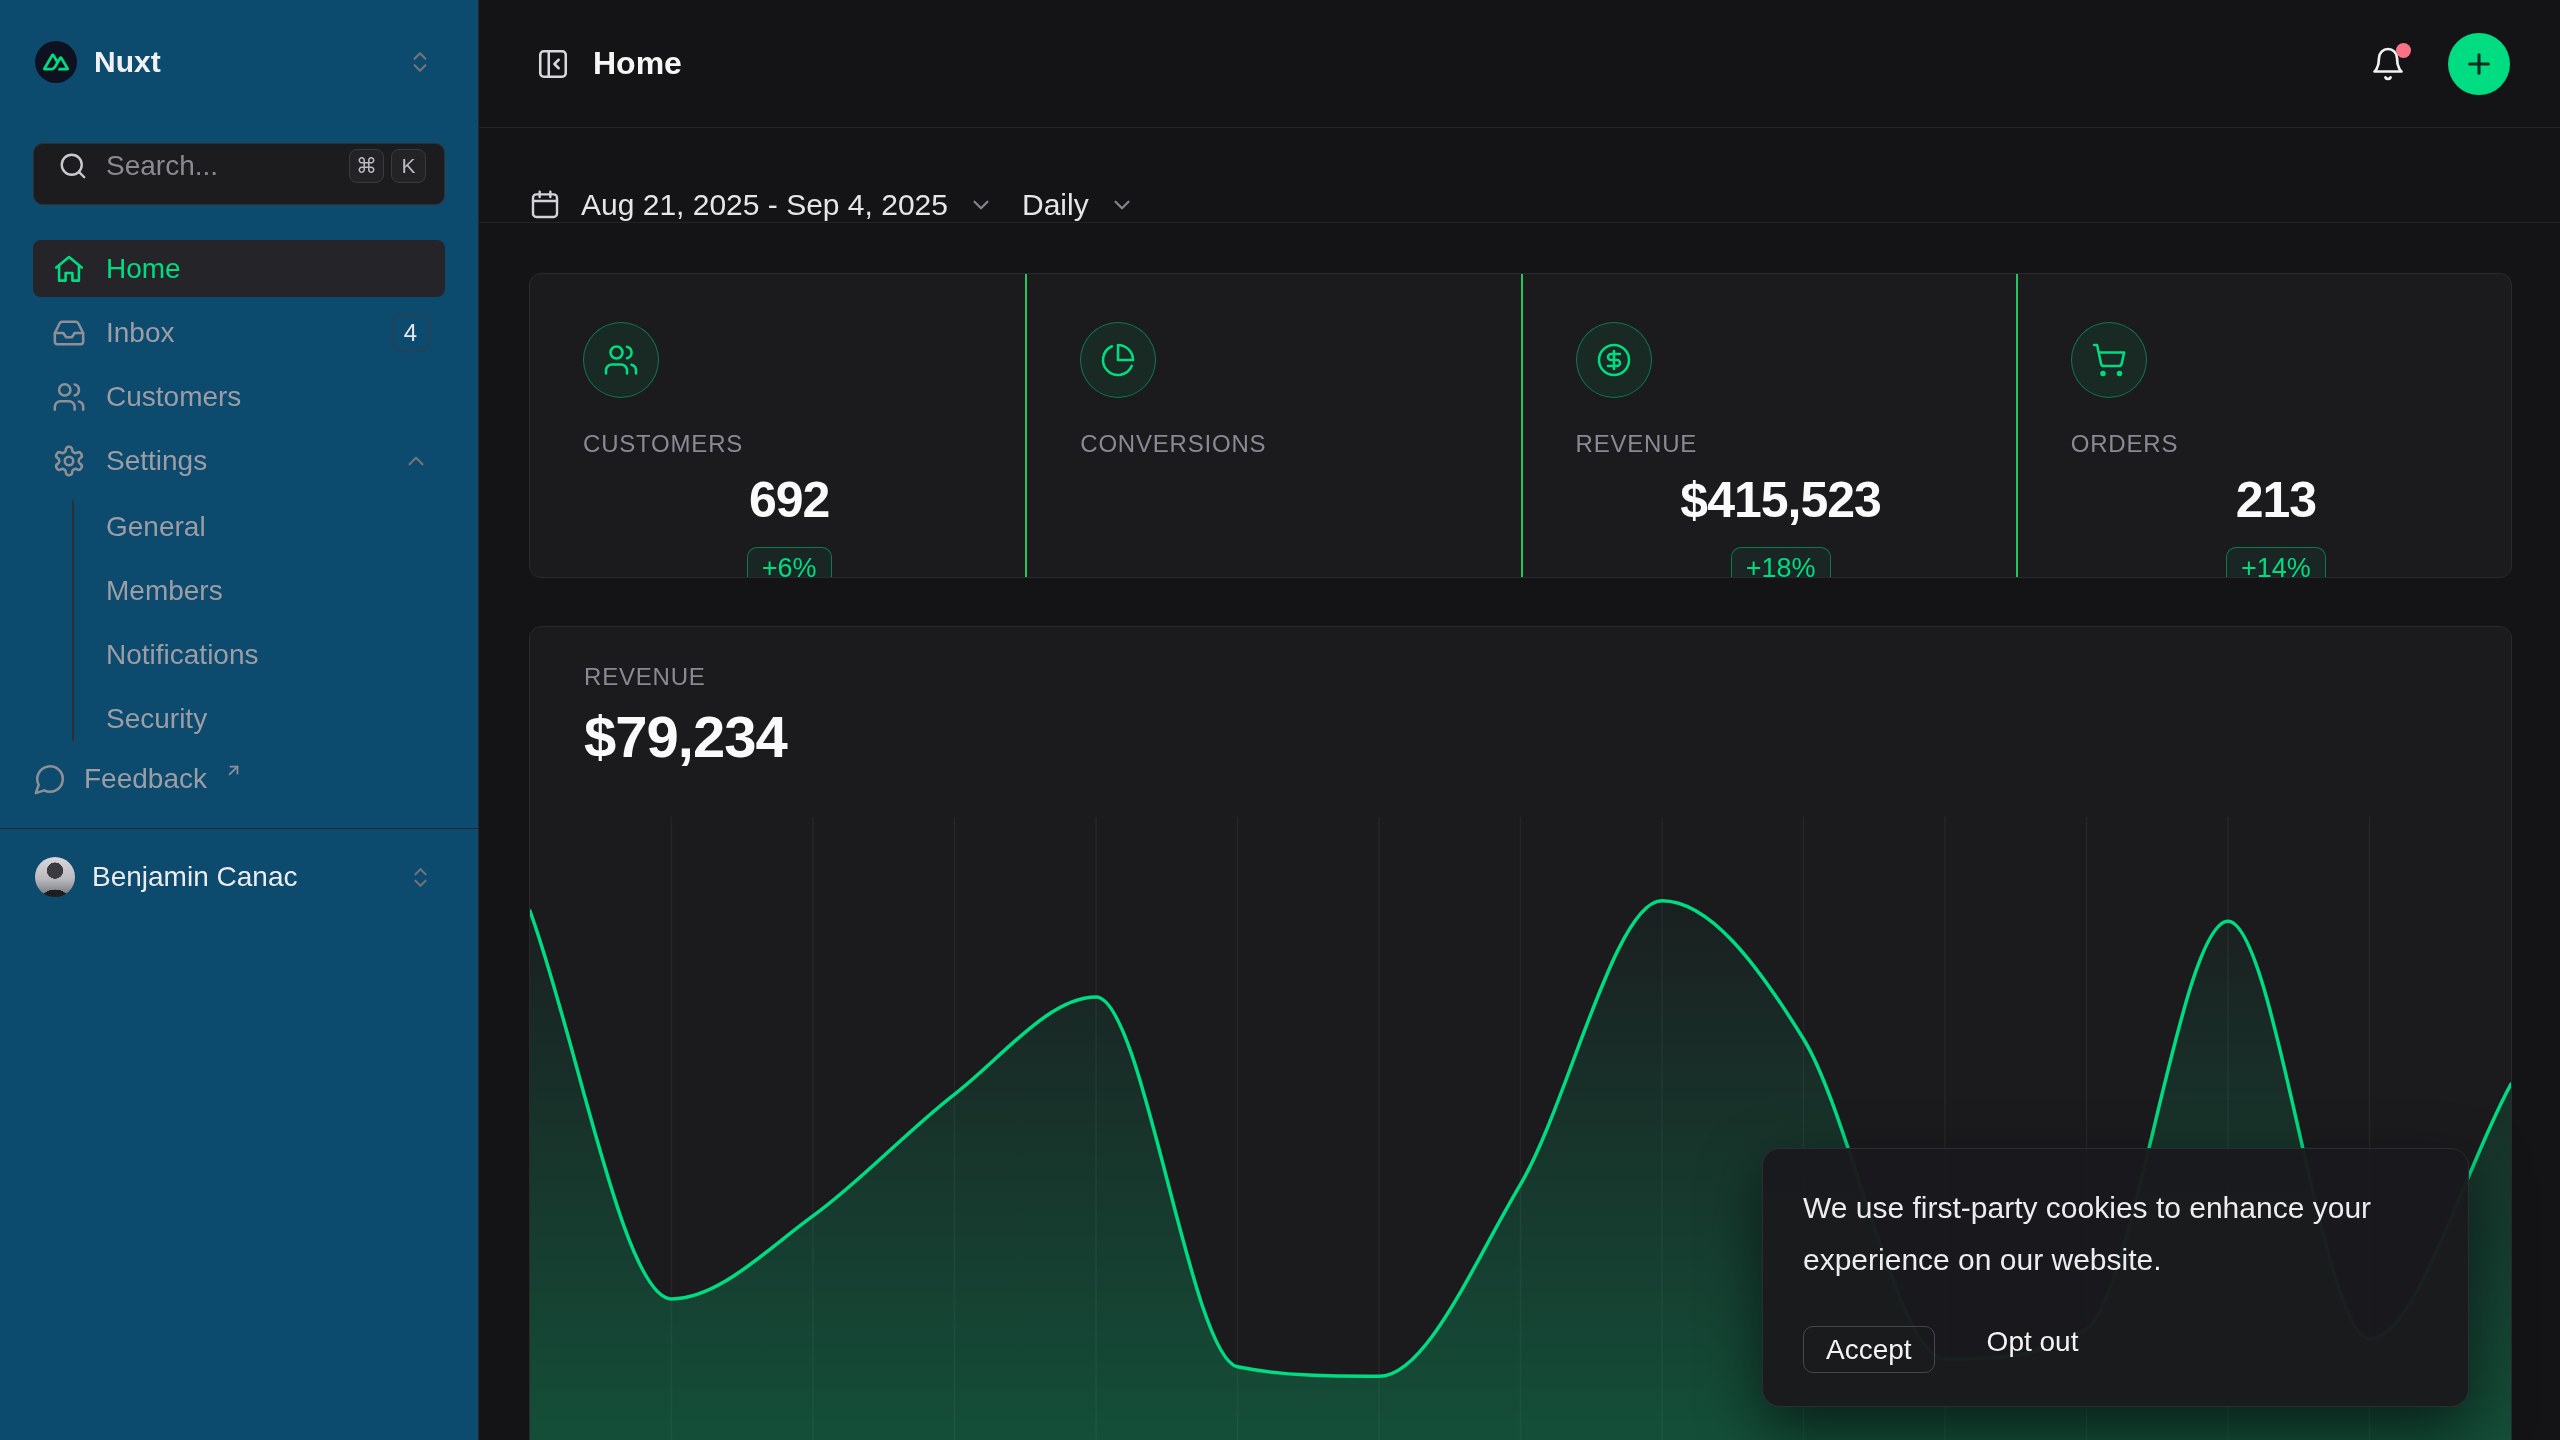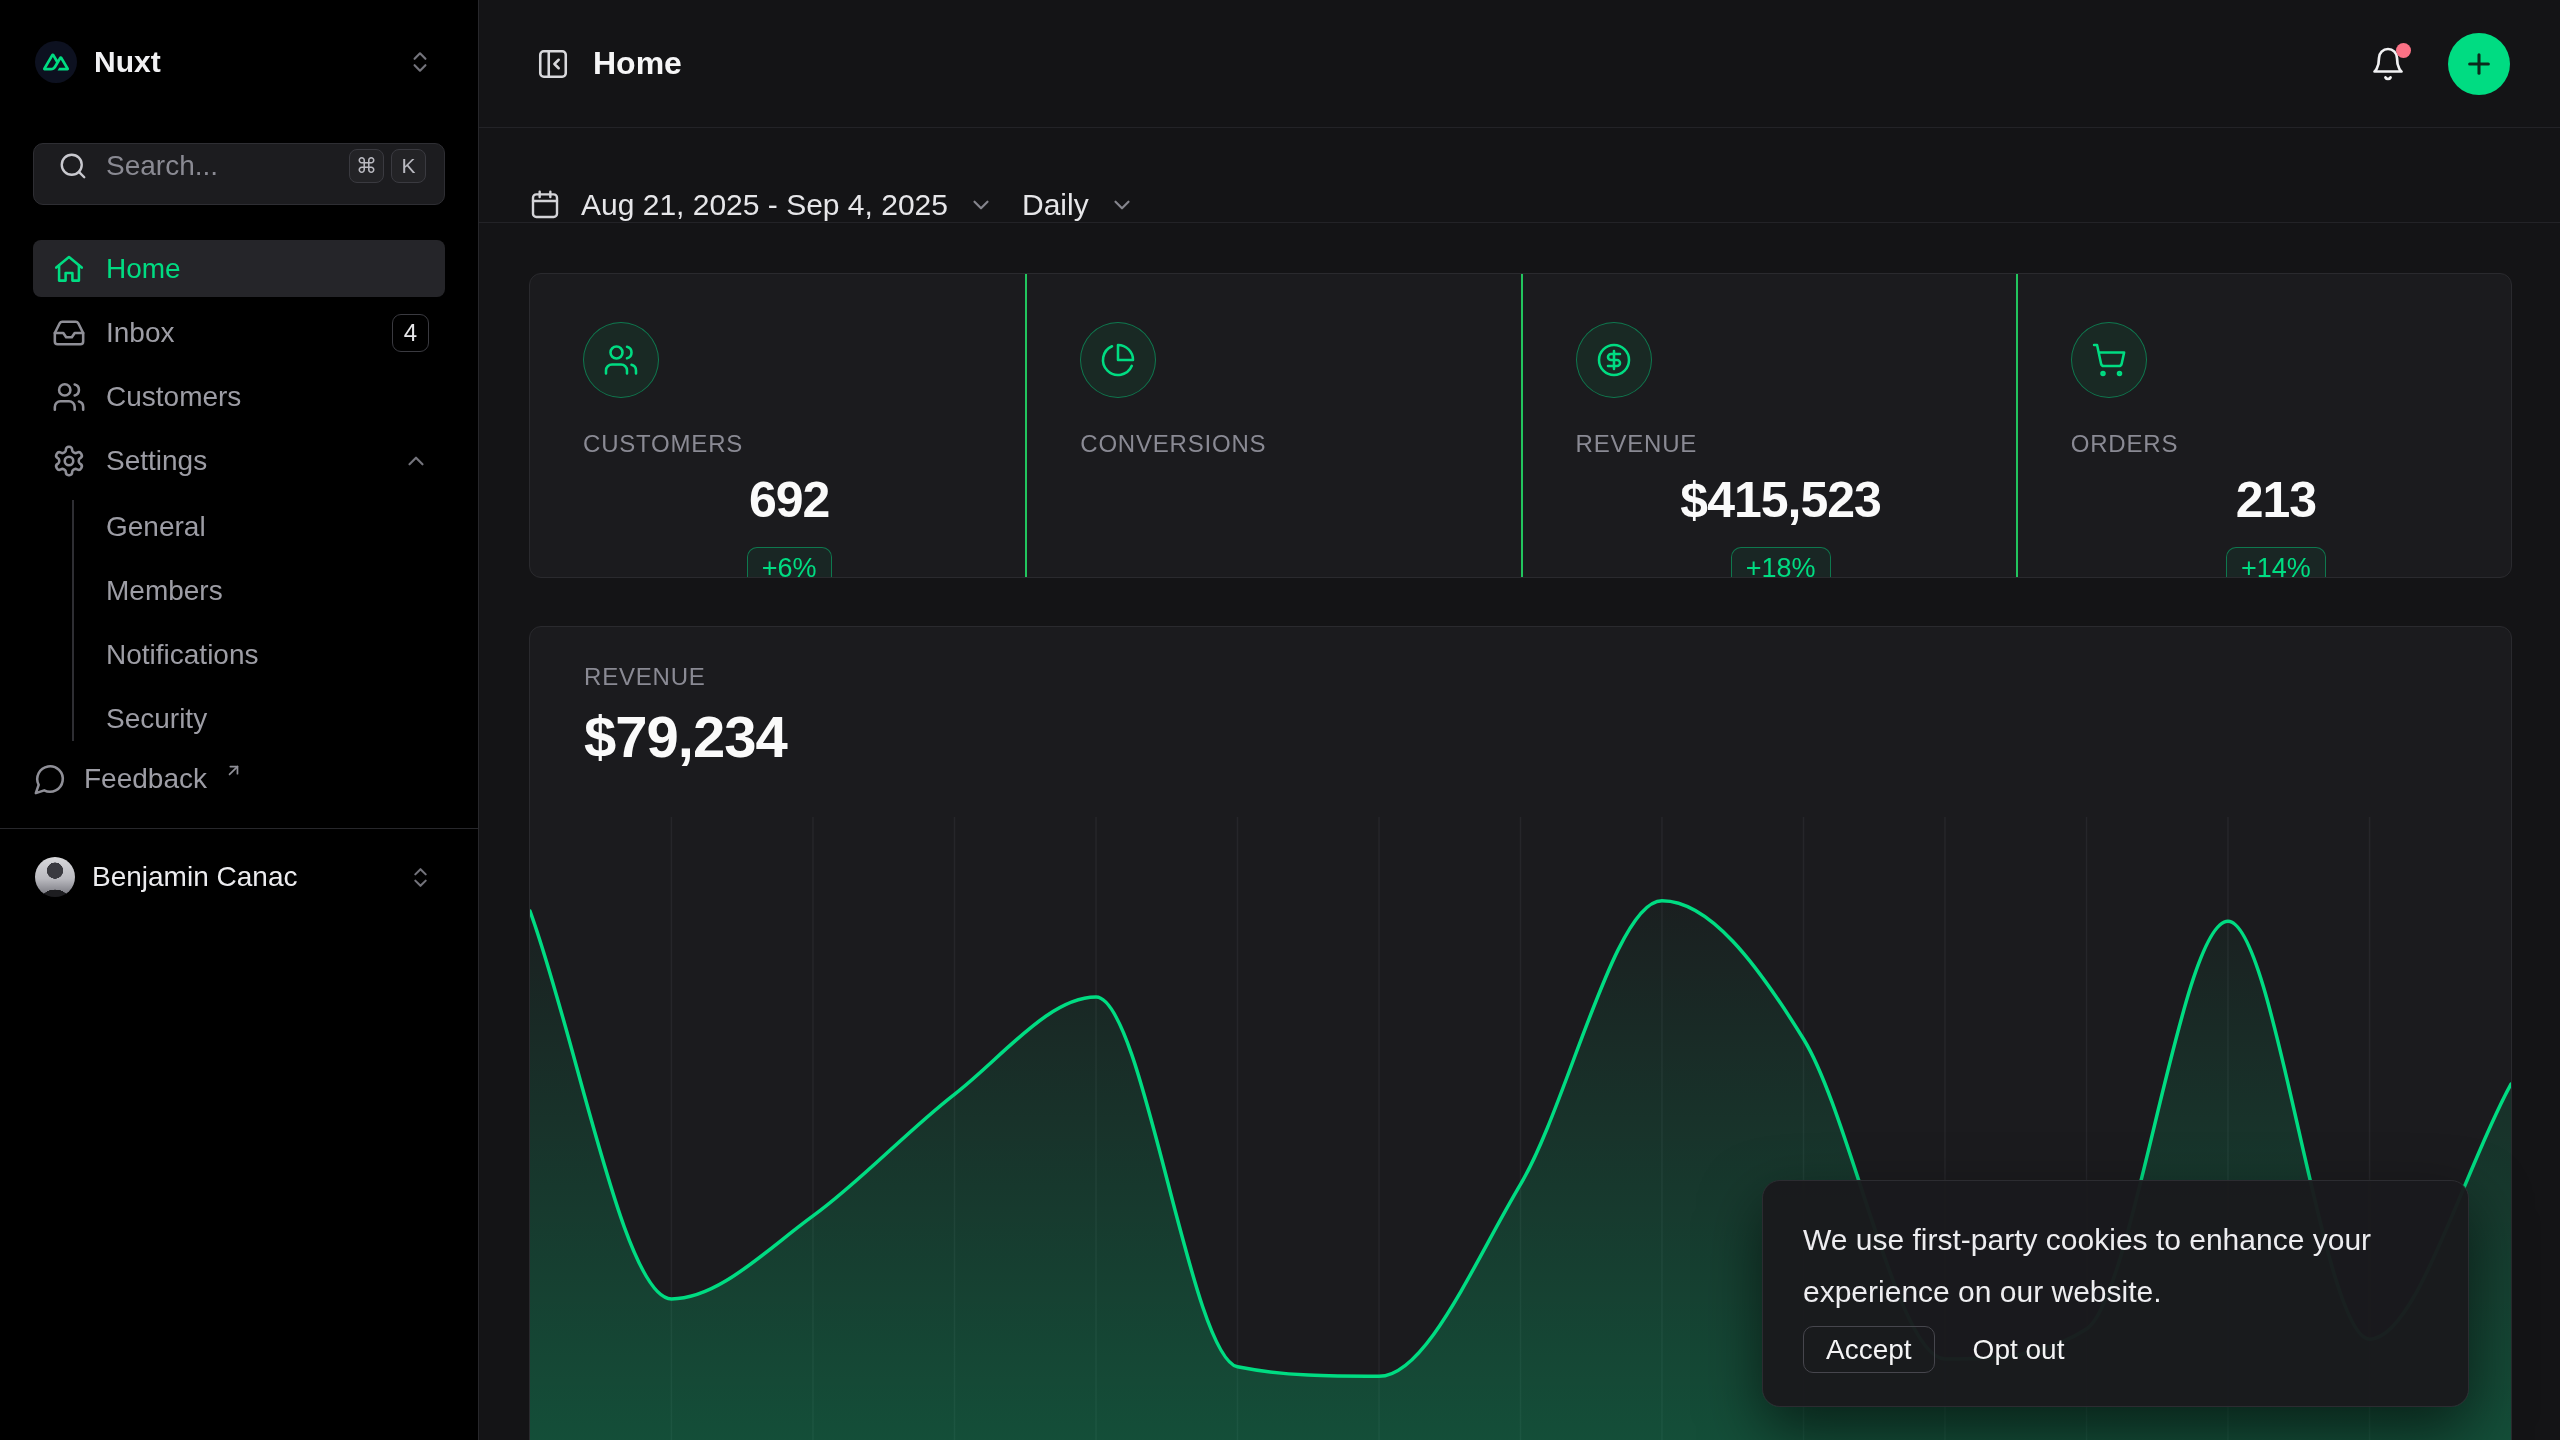--- a/index.html
+++ b/index.html
@@ -4,21 +4,21 @@
 <style>
   * { margin:0; padding:0; box-sizing:border-box; }
   html,body { width:2560px; height:1440px; overflow:hidden; }
   body {
     display:flex; background:#141416; color:#f4f4f5;
     font-family:"Liberation Sans","DejaVu Sans",sans-serif;
   }
   svg { display:block; }
 
   
-  aside { width:479px; min-width:479px; background:#000000; border-right:1px solid #27272b;
+  aside { width:479px; min-width:479px; background:#0c4a6e; border-right:1px solid #27272b;
           display:flex; flex-direction:column; height:1440px; }
   .side-pad { padding:0 33px; }
   .ws-row { margin-top:38px; height:48px; display:flex; align-items:center; padding:0 12px 0 2px;
             border-radius:8px; cursor:pointer; }
   .ws-logo { width:42px; height:42px; border-radius:50%; background:#0d1120; display:flex;
              align-items:center; justify-content:center; }
   .ws-name { margin-left:17px; font-size:30px; font-weight:600; color:#f1f1f3; flex:1; }
   .updown { color:#73737b; }
   .search-box { margin-top:57px; height:62px; background:#1c1c1f; border:1px solid #2e2e33;
                 border-radius:10px; display:flex; align-items:center; padding:0 18px 16px 24px; cursor:text; }
@@ -99,21 +99,21 @@
   .rev-head { padding:36px 0 0 54px; }
   .rev-label { font-size:24px; font-weight:500; color:#8a8a94; letter-spacing:.8px; }
   .rev-total { margin-top:12px; font-size:58px; font-weight:700; letter-spacing:-1px; color:#fafafa; }
   .chart-wrap { margin-top:47px; width:100%; height:632px; }
 
   
   .cookie-banner { position:fixed; right:91px; bottom:33px; width:707px; padding:33px 40px;
                    background:rgba(26,26,29,.97); border:1px solid #2c2c31; border-radius:18px;
                    box-shadow:0 24px 60px rgba(0,0,0,.55); z-index:10; }
   .cookie-msg { font-size:30px; line-height:52px; color:#ededf0; max-width:625px; }
-  .cookie-actions { margin-top:8px; display:flex; align-items:center; gap:38px; }
+  .cookie-actions { margin-top:40px; display:flex; align-items:flex-start; gap:52px; }
   .accept-btn { height:47px; padding:0 22px; border-radius:10px; border:1px solid #46464d;
                 background:transparent; color:#f4f4f5; font-size:28px; cursor:pointer;
                 font-family:"Liberation Sans","DejaVu Sans",sans-serif; }
   .optout-btn { background:none; border:none; color:#f4f4f5; font-size:28px; cursor:pointer;
                 font-family:"Liberation Sans","DejaVu Sans",sans-serif; }
 </style>
 </head>
 <body>
 
 <aside>

